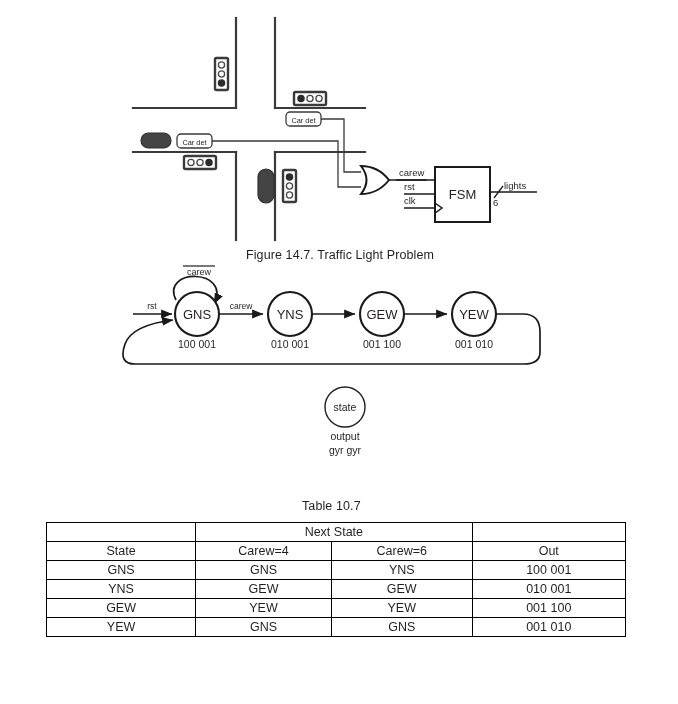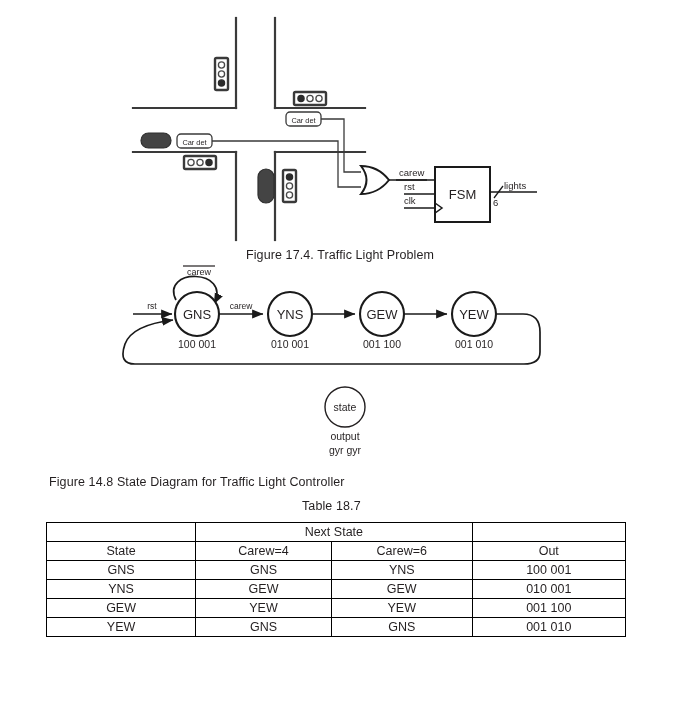--- a/index.html
+++ b/index.html
@@ -157,21 +157,21 @@
       <text x="404" y="190" font-family="Liberation Sans, sans-serif" font-size="9.5" fill="#231f20">rst</text>
       <text x="404" y="204" font-family="Liberation Sans, sans-serif" font-size="9.5" fill="#231f20">clk</text>
 
       <path d="M490,192 L537,192" stroke="#1a1a1a" stroke-width="1.5" fill="none"></path>
       <path d="M494,198 L503,186" stroke="#1a1a1a" stroke-width="1.3" fill="none"></path>
       <text x="493" y="206" font-family="Liberation Sans, sans-serif" font-size="9.5" fill="#231f20">6</text>
       <text x="504" y="189" font-family="Liberation Sans, sans-serif" font-size="9.5" fill="#231f20">lights</text>
     </g>
   </svg>
 
-  <div class="caption" id="caption-fig-147">Figure 17.4. Traffic Light Problem</div>
+  <div class="caption" id="caption-fig-147">Figure 14.7. Traffic Light Problem</div>
 
   <svg class="fig" style="top:262px;" width="678" height="200" viewBox="0 0 678 200" xmlns="http://www.w3.org/2000/svg">
     <defs>
       <marker id="arrowhead" markerWidth="7" markerHeight="7" refX="6.4" refY="3" orient="auto" markerUnits="strokeWidth">
         <path d="M0,0.4 L6.6,3 L0,5.6 Z" fill="#1a1a1a"></path>
       </marker>
     </defs>
 
     <path d="M133,52 L172,52" stroke="#1a1a1a" stroke-width="1.7" fill="none" marker-end="url(#arrowhead)"></path>
     <text x="152" y="47" text-anchor="middle" font-family="Liberation Sans, sans-serif" font-size="8.5" fill="#231f20">rst</text>
@@ -216,23 +216,22 @@
 
     <g>
       <circle cx="345" cy="145" r="20" fill="#ffffff" stroke="#231f20" stroke-width="1.4"></circle>
       <text x="345" y="149" text-anchor="middle" font-family="Liberation Sans, sans-serif" font-size="10.5" fill="#231f20">state</text>
       <text x="345" y="178" text-anchor="middle" font-family="Liberation Sans, sans-serif" font-size="10.5" fill="#231f20">output</text>
       <text x="345" y="192" text-anchor="middle" font-family="Liberation Sans, sans-serif" font-size="10.5" fill="#231f20">gyr gyr</text>
       <text x="345" y="206" text-anchor="middle" font-family="Liberation Sans, sans-serif" font-size="10.5" fill="#231f20" xml:space="preserve">ns   ew</text>
     </g>
   </svg>
 
-  <div class="caption" id="caption-fig-148">Figure 14.8 State Diagram for Traffic Light Controller</div>
-
-  <div class="caption" id="caption-table-144">Table 18.7</div>
+
+  <div class="caption" id="caption-table-144">Table 10.7</div>
 
   <div class="table-wrap">
     <table class="state-table">
       <thead>
         <tr>
           <th class="c0 blank-cell"></th>
           <th class="c1" colspan="2">Next State</th>
           <th class="c3 blank-cell"></th>
         </tr>
         <tr>

